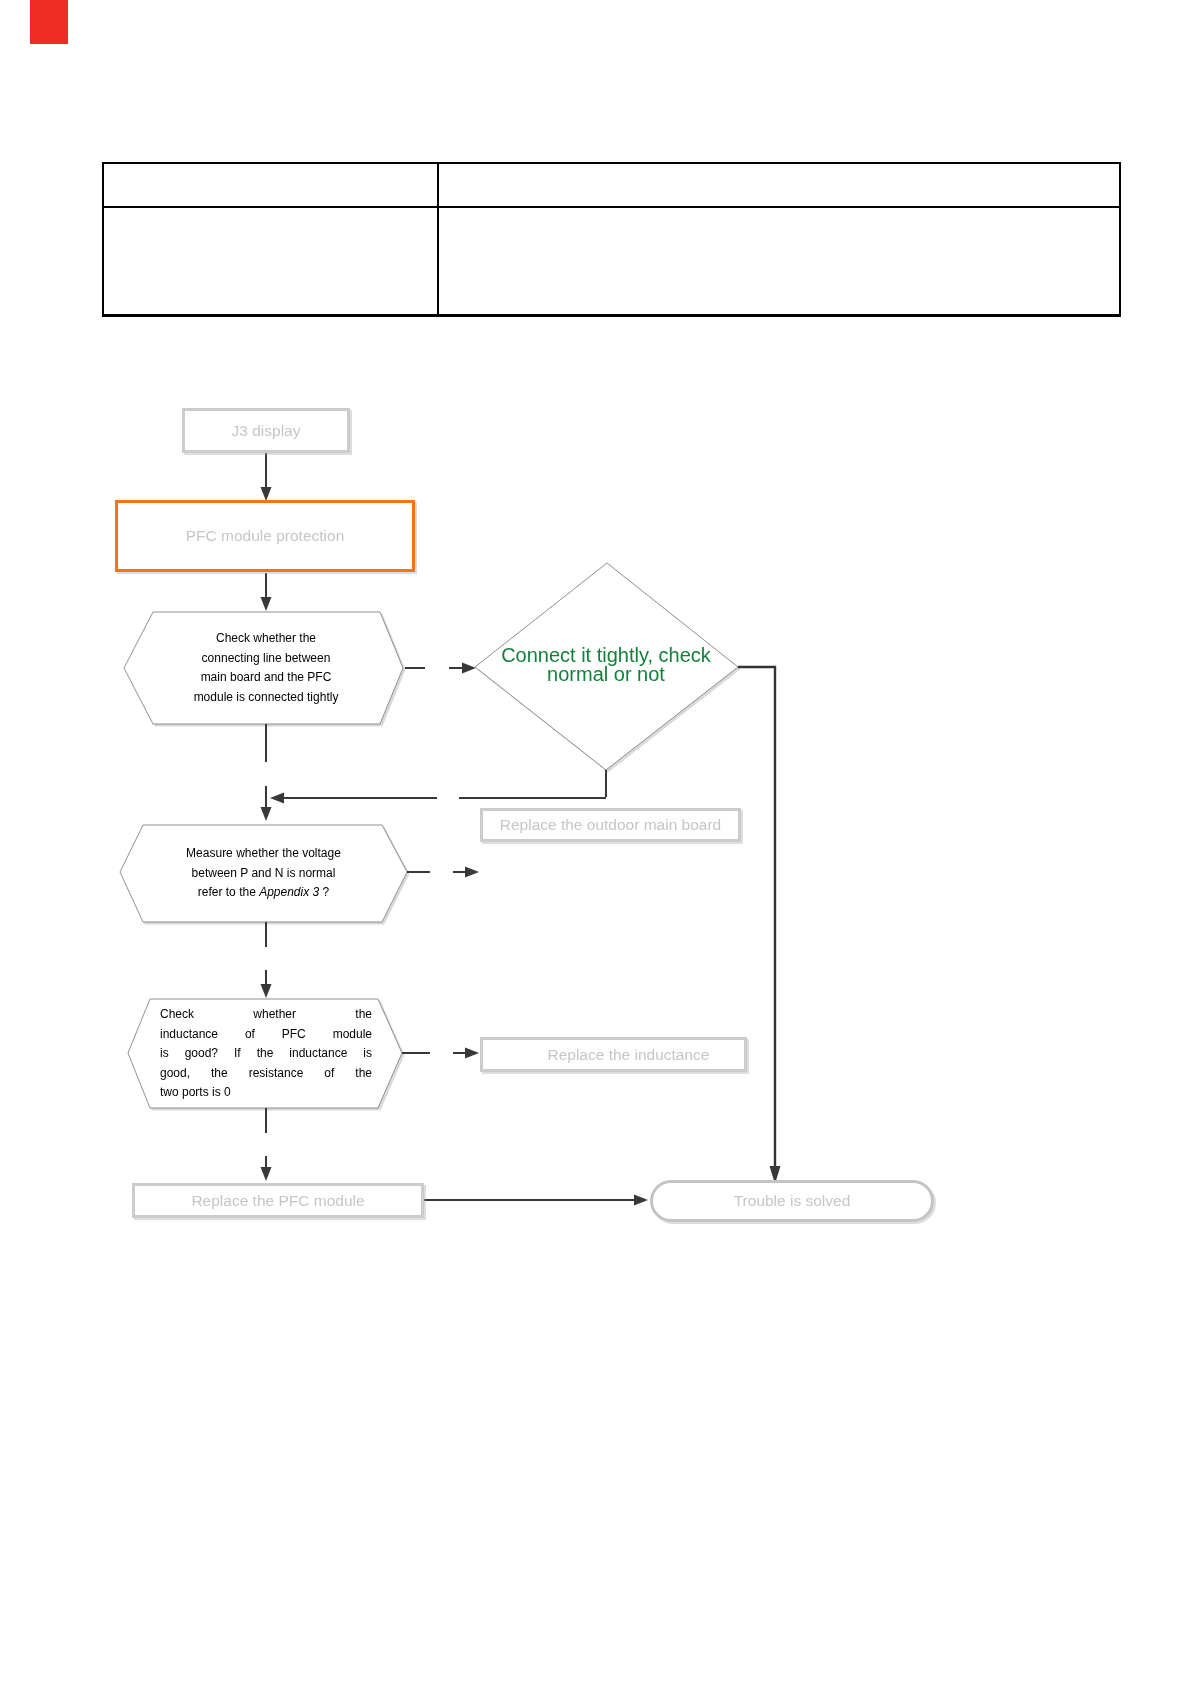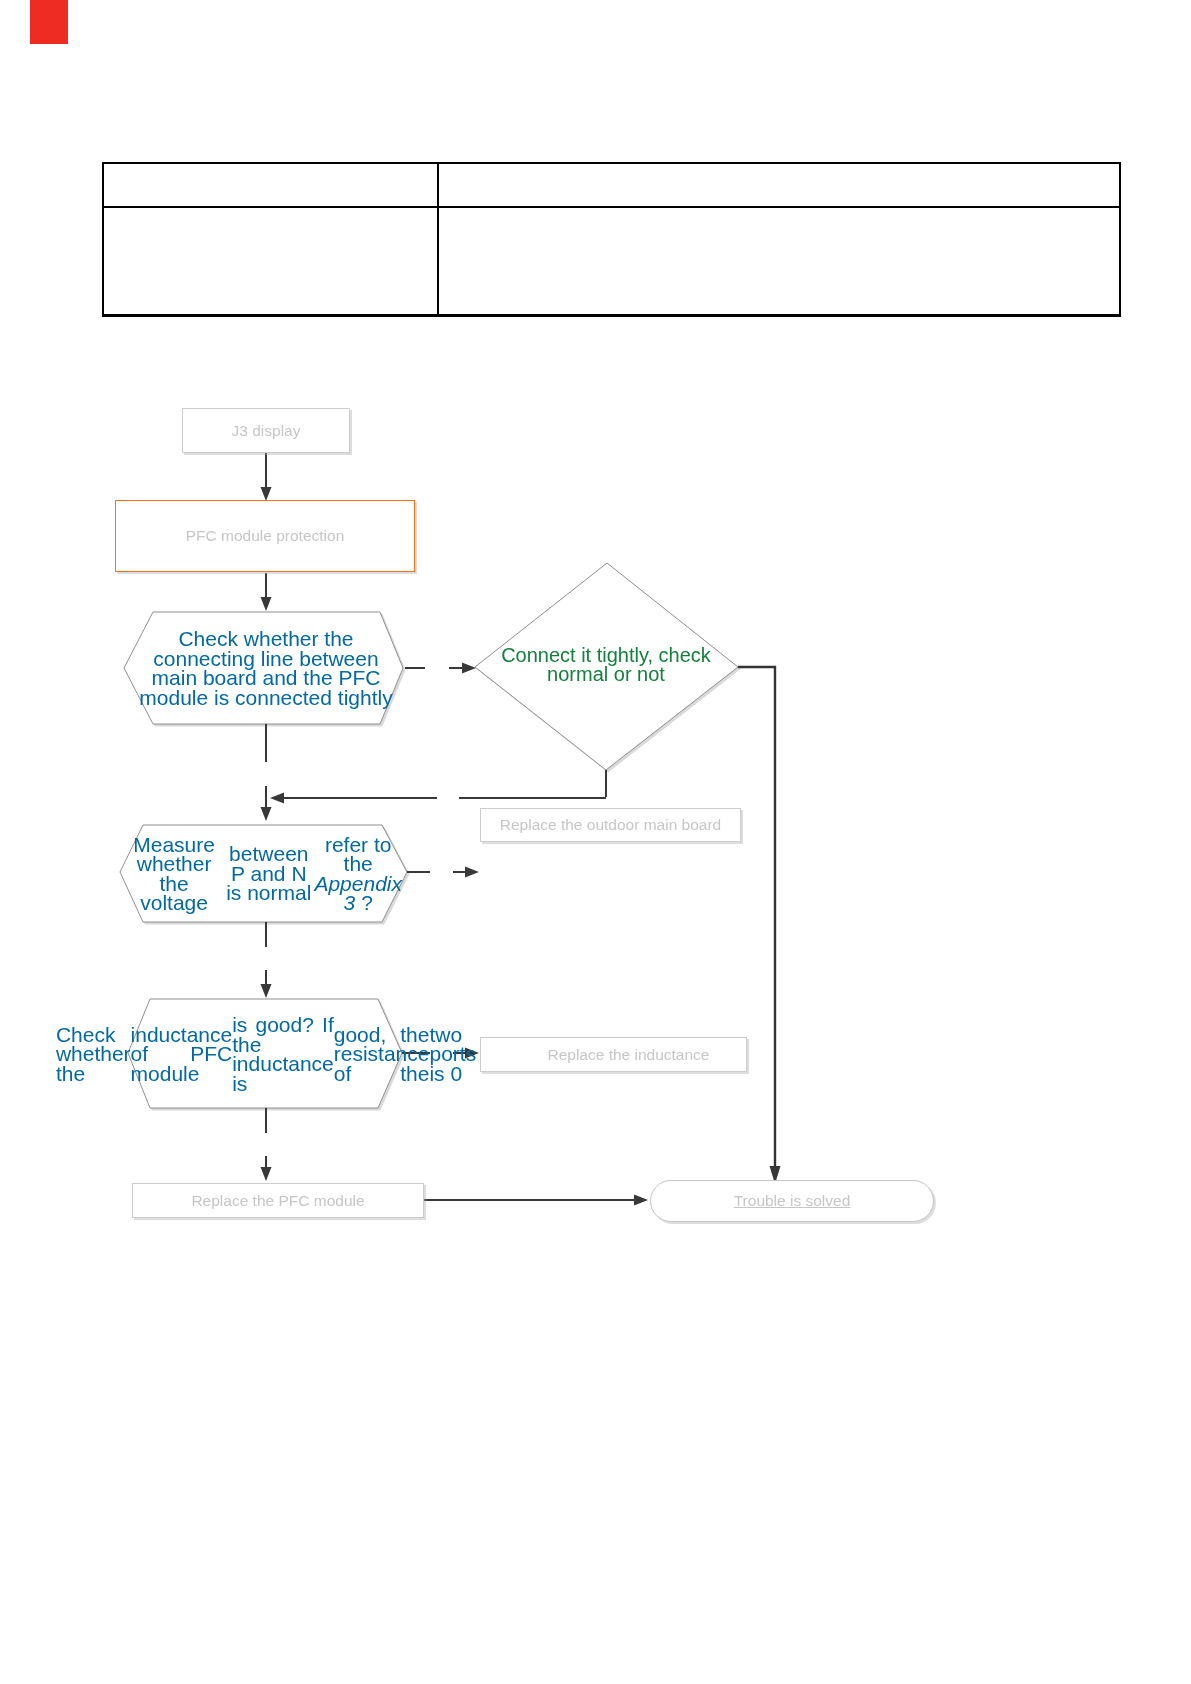--- a/index.html
+++ b/index.html
@@ -34,33 +34,33 @@
   .cell.c11 { left:342px; top:50px; width:660px; height:100px; }
   
   svg.flow { position:absolute; left:0; top:0; }
   .shape { fill:#ffffff; stroke:#8f8f8f; stroke-width:1; }
   .shadowed { filter:drop-shadow(2px 2px 0px rgba(170,170,170,0.45)); }
   .conn { stroke:#383838; stroke-width:2; fill:none; }
   .conn-thick { stroke:#333333; stroke-width:2.4; fill:none; }
   .ah { fill:#383838; stroke:none; }
   .node {
     position:absolute; background:#ffffff;
-    border:1px solid #f97316;
+    border:3px solid #f97316;
     box-shadow:2px 2px 0 rgba(170,170,170,0.40);
     display:flex; align-items:center; justify-content:center;
     color:#c6c6c6; font-size:15.5px; text-align:center;
   }
   .node.light { border-color:#cccccc; }
-  .stadium { border-radius:21px; border-color:#c4c4c4;text-decoration:underline; }
+  .stadium { border-radius:21px; border-color:#c4c4c4; }
   .hex-label {
     position:absolute; display:flex; align-items:center; justify-content:center;
-    color:#0369a1; font-size:21px; line-height:19.5px; text-align:center;
+    color:#000000; font-size:12px; line-height:19.5px; text-align:center;
     white-space:pre-line; pointer-events:none;
   }
-  .hex-label.column { }
+  .hex-label.column { flex-direction:column; }
   .diamond-label { color:#15803d; font-size:20px; }
   .jline { width:100%; text-align:justify; text-align-last:justify; }
   .jline.last { text-align-last:left; }
   .it { font-style:italic; }
 </style>
 </head>
 <body>
 
 <div class="page">
 

